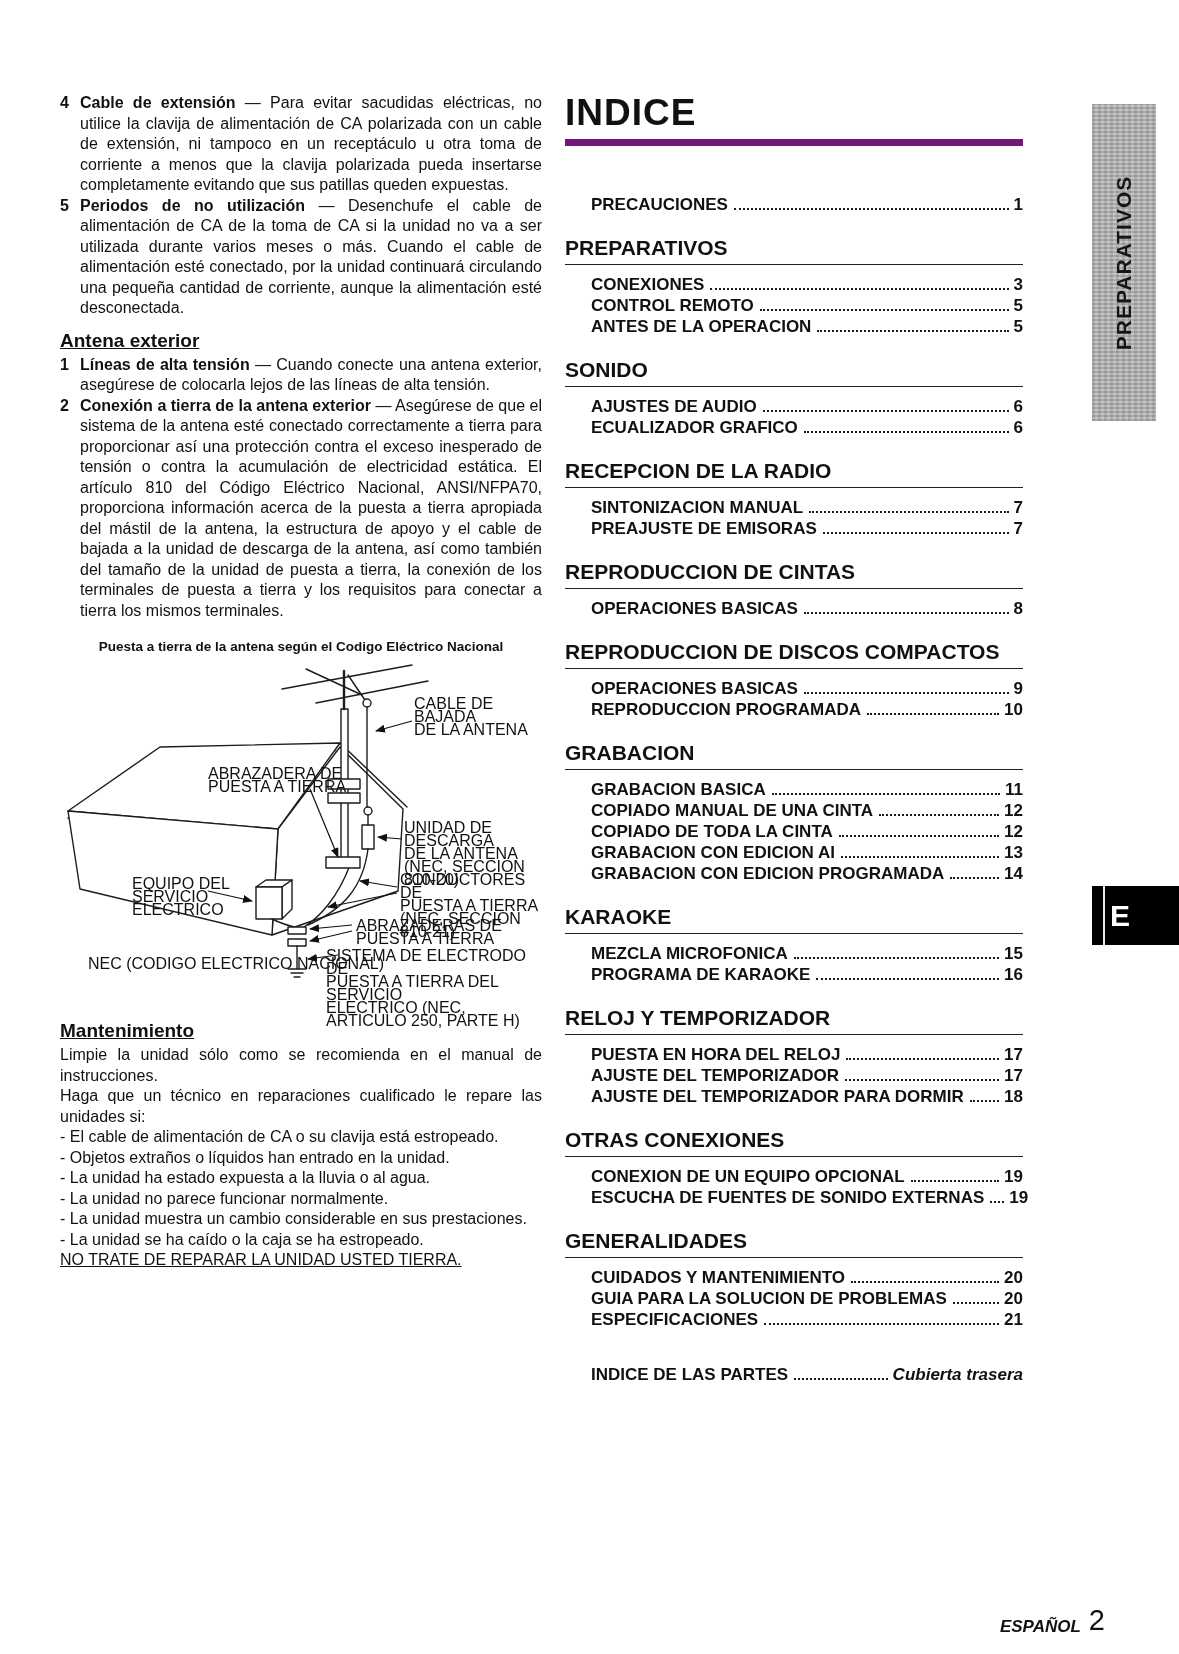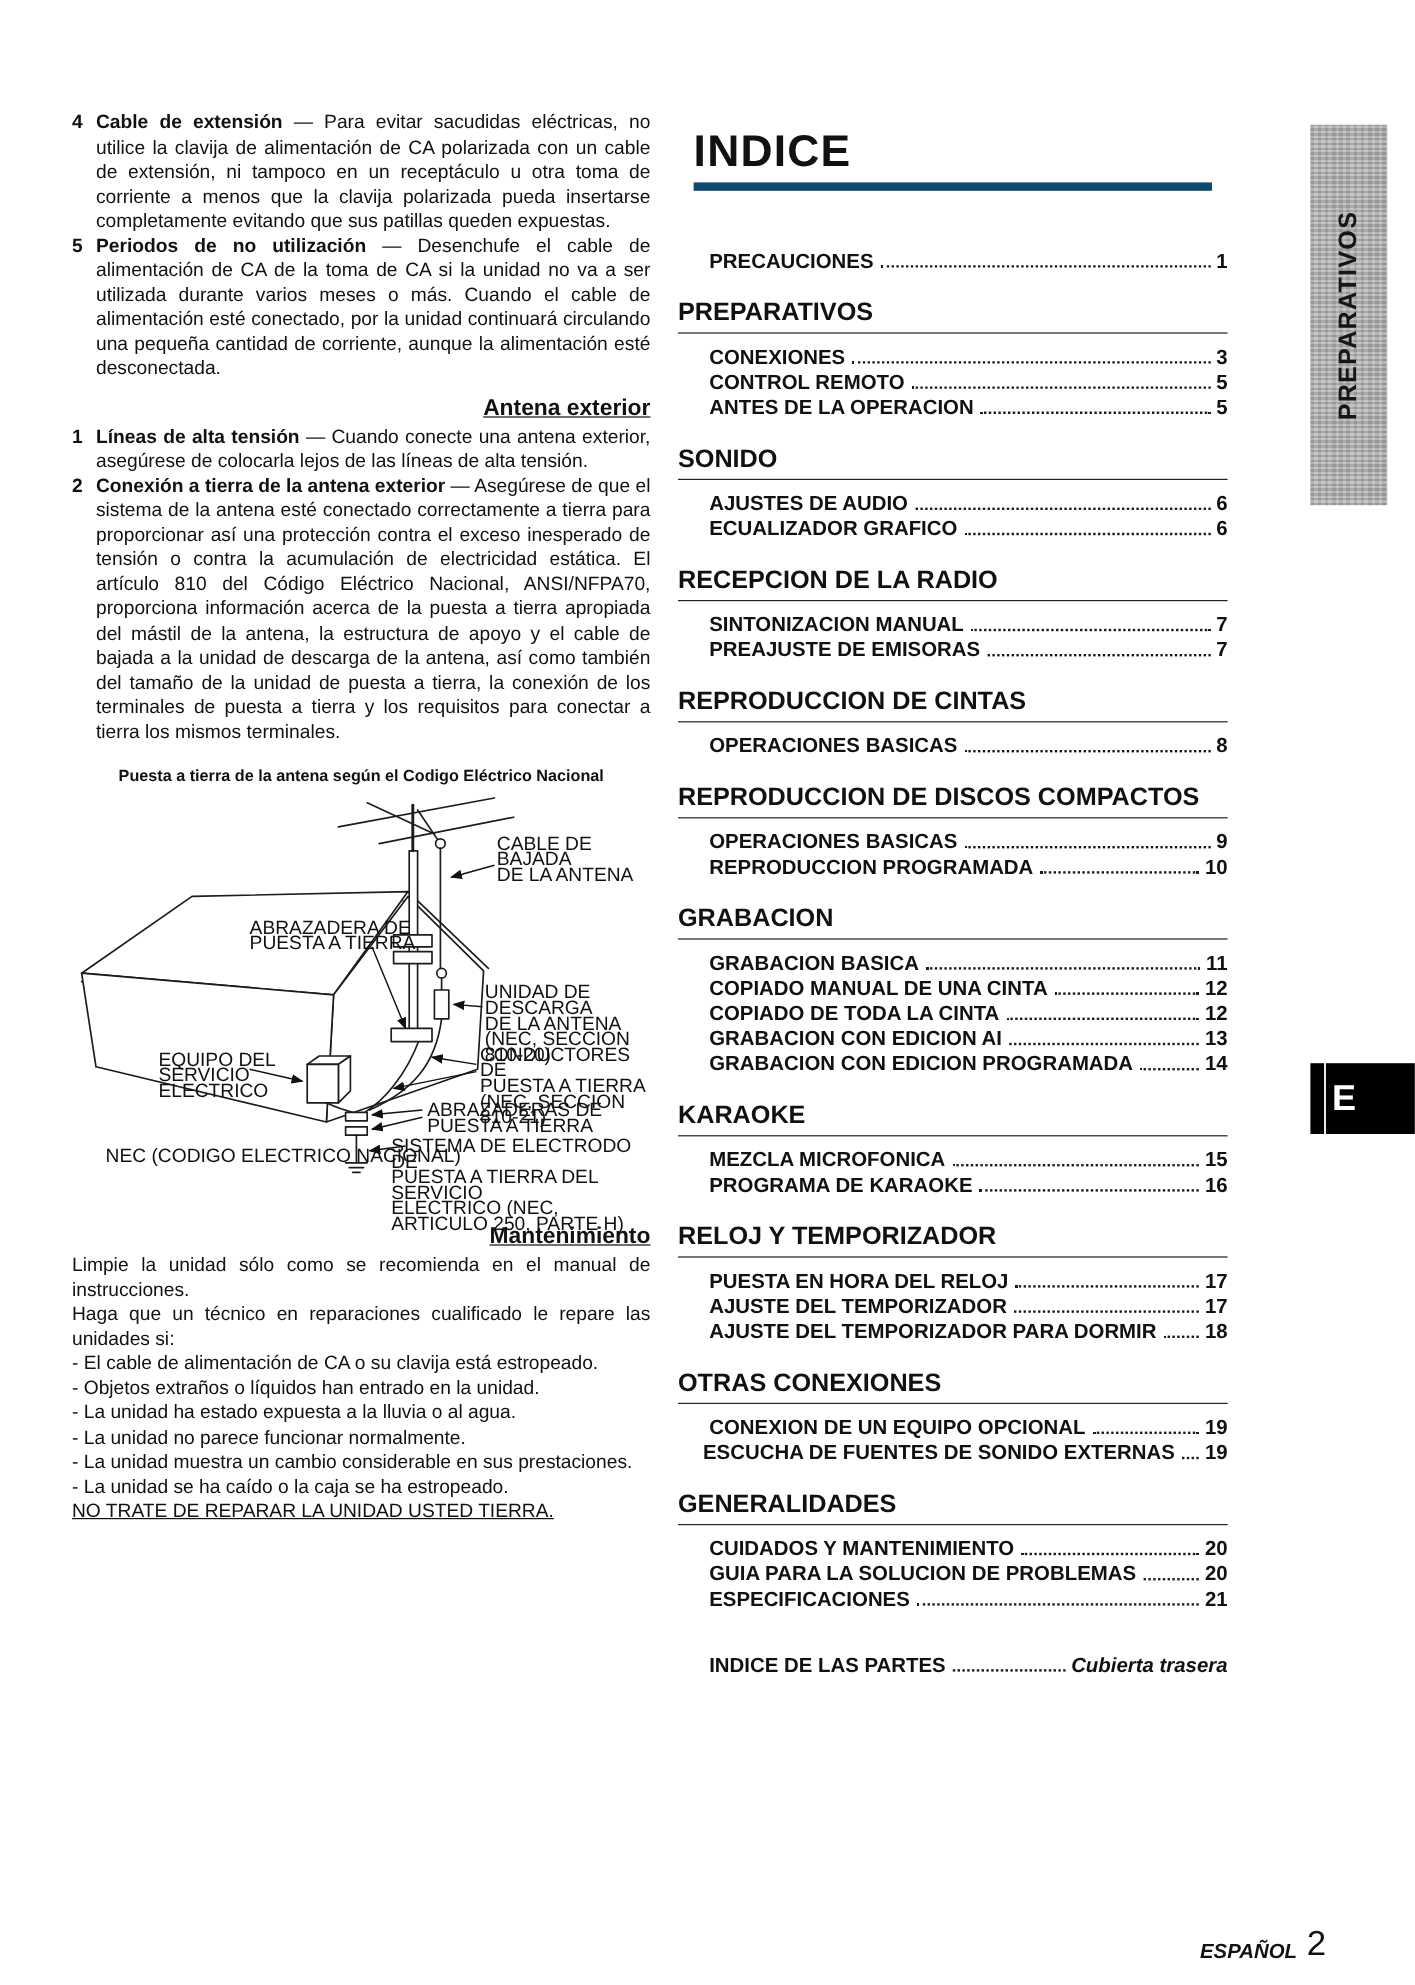--- a/index.html
+++ b/index.html
@@ -17,21 +17,21 @@
   .left-col{
     position:absolute;left:60px;top:93px;width:482px;
     font-size:16px;line-height:20.5px;
   }
   .num-item{display:flex;margin:0;}
   .num-item .n{flex:none;width:20px;font-weight:bold;}
   .num-item .t{flex:1;text-align:justify;}
   .num-item .lead{font-weight:bold;}
   .sub-heading{
     font-weight:bold;font-size:19px;line-height:24px;
-    text-decoration:underline;margin:10px 0 2px 0;text-align:right;
+    text-decoration:underline;margin:10px 0 2px 0;
   }
   .plain-par{text-align:justify;margin:0;}
   .dash-row{padding-left:16px;text-indent:-16px;margin:0;}
   .warning-line{text-decoration:underline;margin:0;}
 
   
   .diagram{
     position:relative;width:482px;height:360px;margin-top:18px;
   }
   .diagram-caption{
@@ -43,32 +43,32 @@
     position:absolute;font-size:16px;line-height:13px;
     white-space:pre-line;
   }
 
   
   .right-col{
     position:absolute;left:565px;top:93px;width:458px;
   }
   .toc-title{
     font-size:37px;font-weight:bold;letter-spacing:1px;
-    line-height:40px;margin:13px;padding-bottom:6px;
-    border-bottom:7px solid #0c4a6e;
+    line-height:40px;margin:0;padding-bottom:6px;
+    border-bottom:7px solid #701a75;
   }
   .toc-body{margin-top:48px;}
   .toc-section{margin-bottom:21px;}
   .toc-h{
     font-size:21px;font-weight:bold;line-height:24px;
     border-bottom:1.5px solid #222;
     padding-bottom:4px;margin-bottom:9px;
   }
   .toc-list{padding-left:26px;}
-  .toc-row{display:flex;align-items:baseline;font-size:17px;font-weight:bold;line-height:21px;justify-content:flex-end;}
+  .toc-row{display:flex;align-items:baseline;font-size:17px;font-weight:bold;line-height:21px;}
   .toc-label{white-space:nowrap;}
   .toc-dots{flex:1;margin:0 5px 0 6px;border-bottom:2.6px dotted #1c1c1c;height:13px;min-width:14px;}
   .toc-page{white-space:nowrap;}
   .toc-page.em{font-style:italic;}
   .toc-final{margin-top:34px;margin-bottom:0;}
 
   
   .tab-gray{
     position:absolute;left:1092px;top:104px;width:64px;height:317px;
     background:

